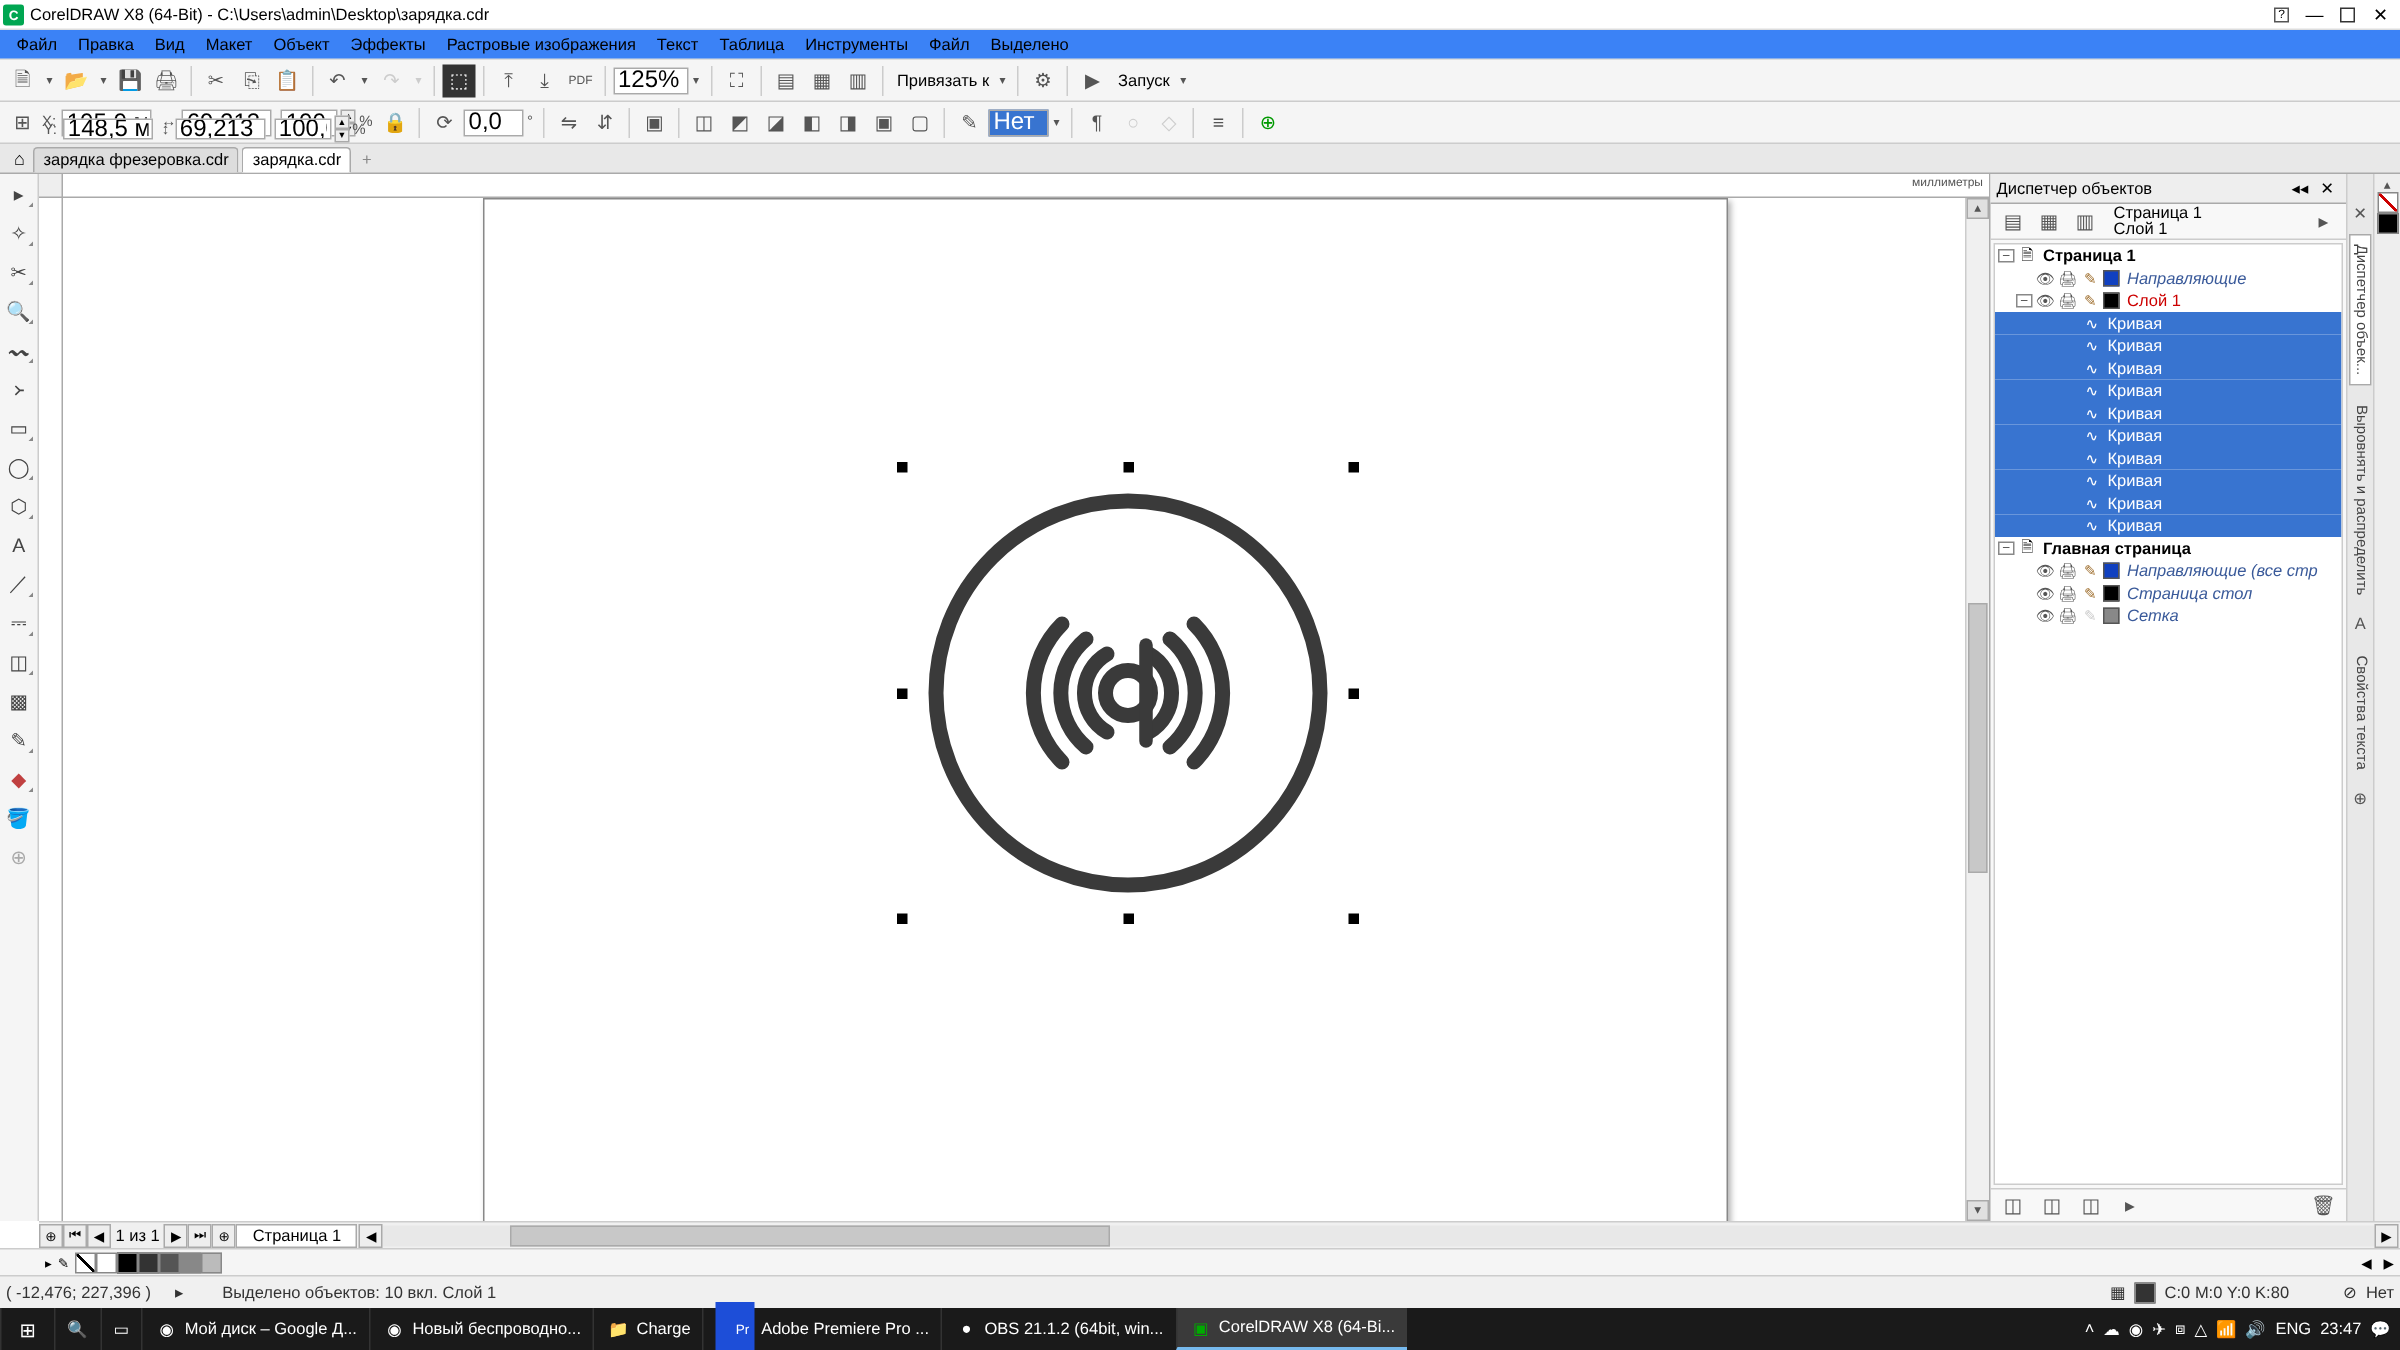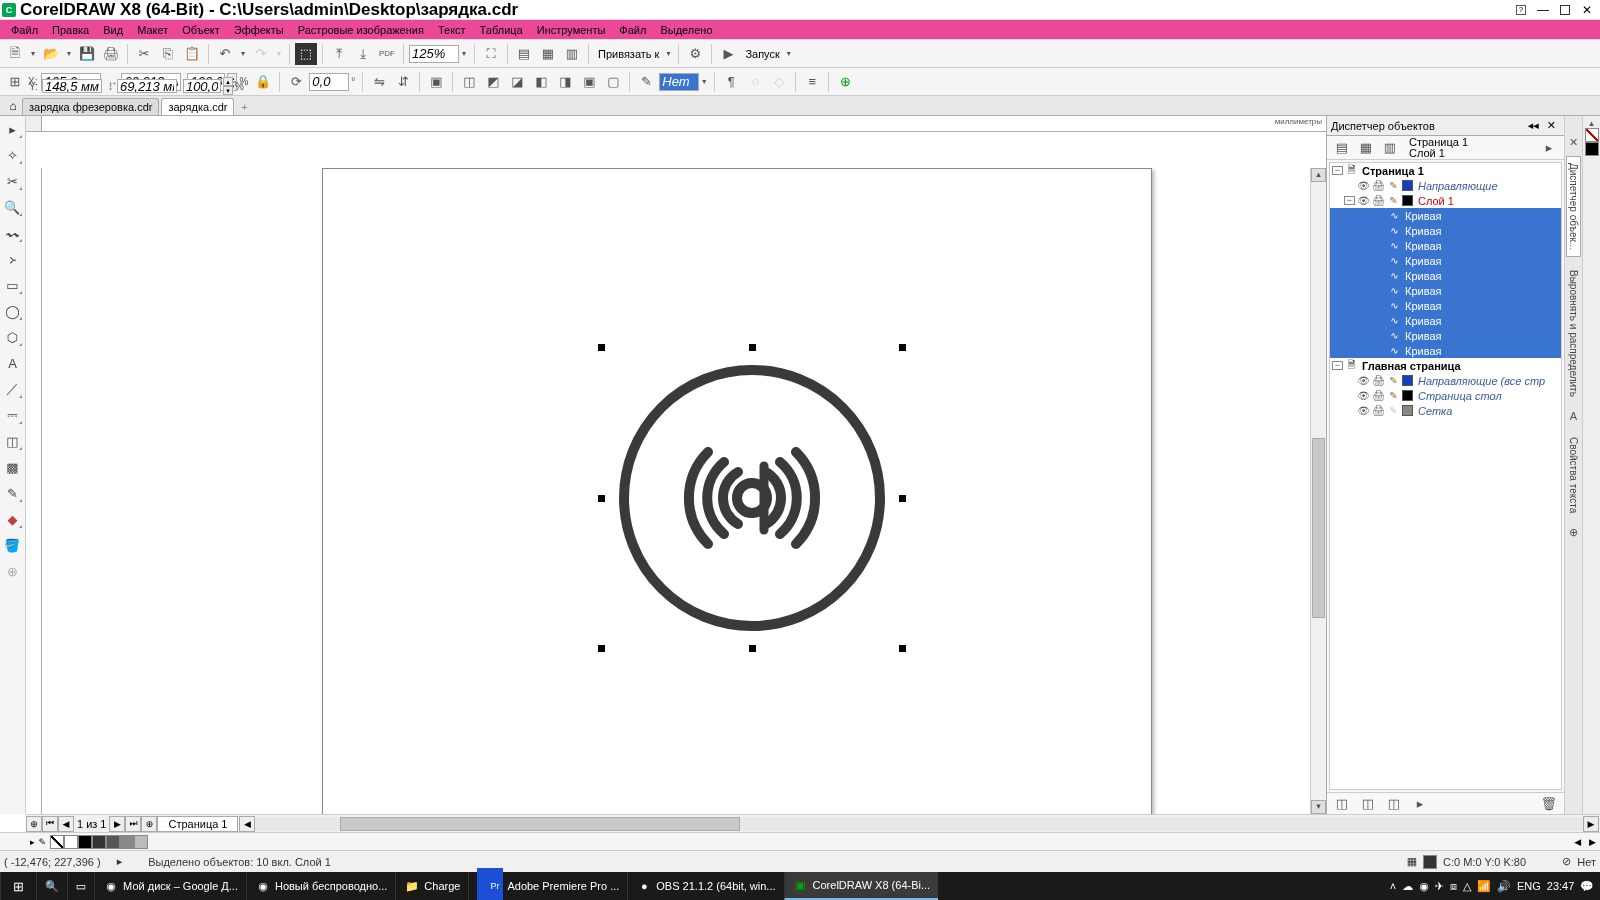--- a/index.html
+++ b/index.html
@@ -1,54 +1,54 @@
 <!DOCTYPE html>
 <html><head>
 <meta charset="utf-8">
 <style>
 * { margin: 0; padding: 0; box-sizing: border-box; font-family: "Segoe UI", Tahoma, sans-serif; font-size: 11px; }
 body { background: #fff; width: 1600px; height: 900px; overflow: hidden; position: relative; }
 
 
 .titlebar { height: 20px; background: #fff; display: flex; align-items: center; padding: 0 2px; border-bottom: 1px solid #ddd; }
 .titlebar .logo { width: 14px; height: 14px; background: #00a651; border-radius: 2px; margin-right: 4px; display:flex; align-items:center; justify-content:center; color:#fff; font-weight:bold; font-size:9px; }
-.titlebar .title { flex: 1; font-size: 17px; color: #000; font-weight: bold; }
+.titlebar .title { flex: 1; font-size: 11px; color: #000; }
 .titlebar .wbtn { width: 22px; height: 18px; display: flex; align-items: center; justify-content: center; cursor: pointer; font-size: 12px; }
 .titlebar .wbtn.close { color:#000; }
 .titlebar .sq { width:10px; height:10px; border:1px solid #333; }
 
 
-.menubar { height: 20px; background: #ec4899; display: flex; align-items: center; padding: 0 4px; border-bottom: 1px solid #ddd; }
+.menubar { height: 20px; background: #3b82f6; display: flex; align-items: center; padding: 0 4px; border-bottom: 1px solid #ddd; }
 .menubar .mitem { padding: 2px 7px; cursor: pointer; font-size: 11px; }
 
 
 .toolbar { height: 28px; background: #f5f5f5; border-bottom: 1px solid #ccc; display: flex; align-items: center; padding: 0 4px; gap: 2px; }
 .tbtn { width: 22px; height: 22px; display: flex; align-items: center; justify-content: center; cursor: pointer; border: 1px solid transparent; color:#555; font-size:13px; }
 .tsep { width: 1px; height: 20px; background: #ccc; margin: 0 3px; }
-.tinput { height: 18px; border: 1px solid #aaa; padding: 0 2px; font-size: 13px; background:#fff;font-style:italic; }
+.tinput { height: 18px; border: 1px solid #aaa; padding: 0 2px; font-size: 16px; background:#fff; }
 .tcombo { display:flex; align-items:center; }
 .tlabel { font-size:10px; color:#555; margin-right:2px; }
 .drop { width:10px; text-align:center; cursor:pointer; font-size:8px; color:#555; }
 .spinbtns { display:flex; flex-direction:column; width:10px; }
 .spinbtns span { height:9px; font-size:7px; line-height:7px; text-align:center; border:1px solid #aaa; background:#eee; cursor:pointer; }
 
 
 .doctabs { height: 20px; background: #e8e8e8; display: flex; align-items: flex-end; padding-left: 4px; border-bottom: 1px solid #aaa; }
 .doctabs .home { width:18px; height:18px; display:flex; align-items:center; justify-content:center; font-size:12px; cursor:pointer; }
 .doctab { padding: 2px 6px; background: #ddd; border: 1px solid #aaa; border-bottom: none; margin-right: 2px; cursor: pointer; font-size:11px; border-radius: 3px 3px 0 0; }
 .doctab.active { background: #fff; }
 .addtab { width:16px; height:16px; display:flex; align-items:center; justify-content:center; color:#888; cursor:pointer; }
 
 
 .main { display: flex; height: calc(900px - 20px - 20px - 28px - 28px - 20px - 18px - 22px - 18px - 28px); }
 .toolbox { width: 26px; background: #f5f5f5; border-right: 1px solid #ccc; display: flex; flex-direction: column; align-items: center; padding-top: 2px; gap: 4px; }
 .tool { width: 22px; height: 22px; display: flex; align-items: center; justify-content: center; cursor: pointer; border: 1px solid transparent; color:#444; font-size:13px; position:relative; }
 .tool .corner { position:absolute; right:1px; bottom:1px; width:0; height:0; border-left:3px solid transparent; border-bottom:3px solid #888; }
 
-.workspace { flex: 1; display: flex; flex-direction: column; position: relative; background:#fff;gap:36px; }
+.workspace { flex: 1; display: flex; flex-direction: column; position: relative; background:#fff; }
 .ruler-h { height: 16px; background: #fff; border-bottom: 1px solid #aaa; position:relative; overflow:hidden; margin-left:16px; }
 .ruler-corner { position:absolute; left:0; top:0; width:16px; height:16px; background:#eee; border-right:1px solid #aaa; border-bottom:1px solid #aaa; z-index:2; }
 .canvas-row { flex:1; display:flex; overflow:hidden; position:relative; }
 .ruler-v { width: 16px; background: #fff; border-right: 1px solid #aaa; position:relative; }
 .canvas-area { flex: 1; background: #fff; position: relative; overflow: hidden; }
 .page { position: absolute; left: 280px; top: 0px; width: 830px; height: 830px; background: #fff; box-shadow: 2px 2px 4px rgba(0,0,0,0.3); border: 1px solid #888; }
 .selection { position: absolute; left: 560px; top: 180px; width: 300px; height: 300px; }
 .handle { position: absolute; width: 7px; height: 7px; background: #000; }
 .h-tl { left: -4px; top: -4px; } .h-tc { left: 50%; top: -4px; margin-left:-3px; } .h-tr { right: -4px; top: -4px; }
 .h-ml { left: -4px; top: 50%; margin-top:-3px; } .h-mr { right: -4px; top: 50%; margin-top:-3px; }

